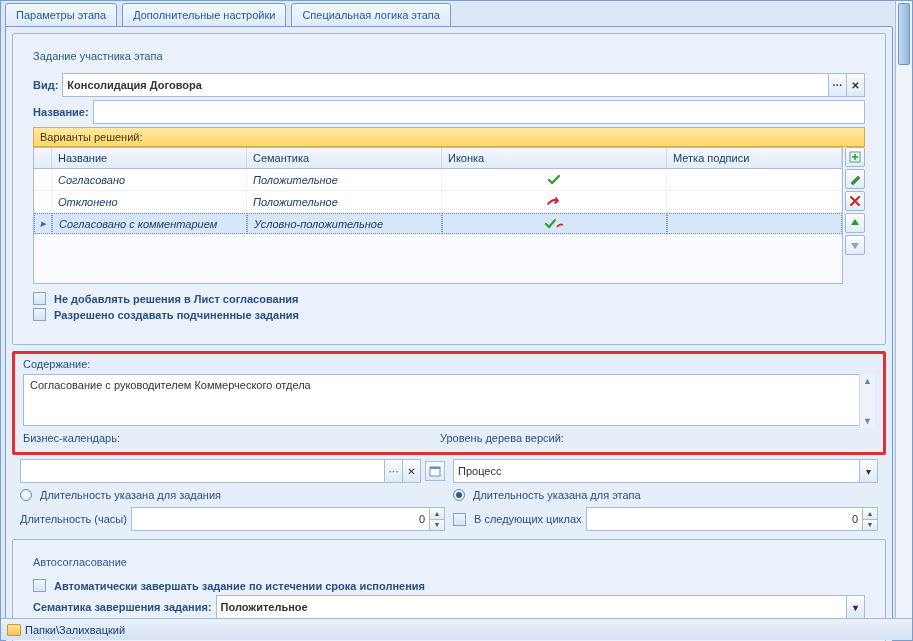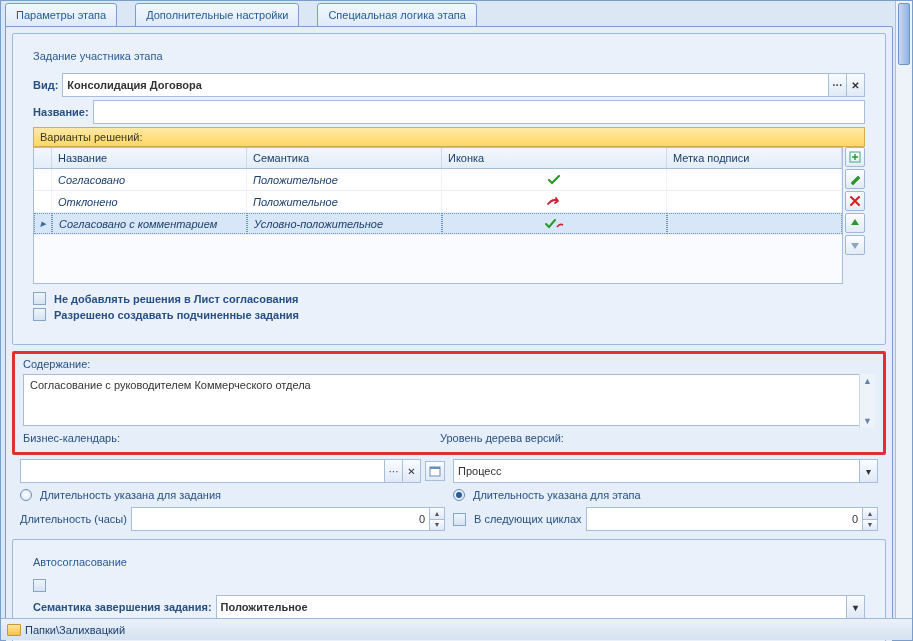--- a/index.html
+++ b/index.html
@@ -2,21 +2,21 @@
 <html><head>
 <meta charset="utf-8">
 <style>
   * { box-sizing: border-box; margin: 0; padding: 0; }
   body { font-family: Tahoma, Arial, sans-serif; font-size: 11px; color: #1a3e6b; background: #dce7f5; width: 913px; height: 641px; overflow: hidden; position: relative; }
   .outer { width: 913px; height: 641px; background: #dce7f5; position: relative; border: 1px solid #7a9ec9;}
   .scroll-area { position: absolute; right: 0; top: 0; bottom: 22px; width: 17px; background: #eef3fa; border-left: 1px solid #a9c0de; }
   .scroll-thumb { position:absolute; top:2px; left:2px; right:2px; height:62px; background: linear-gradient(to right,#c8d9ef,#8fb3dd); border:1px solid #6c94c6; border-radius:2px;}
   .main { position:absolute; left:4px; top:2px; right:19px; bottom:24px; }
   
-  .tabs { display:flex; gap:17px; margin-bottom:-1px; }
+  .tabs { display:flex; gap:4px; margin-bottom:-1px; }
   .tab { padding:5px 10px; border:1px solid #7a9ec9; background: linear-gradient(#f2f7fd,#dfebf8); color:#255a9a; border-top-left-radius:3px; border-top-right-radius:3px; margin-right:1px; cursor:pointer;}
   .tab.active { background:#fff; border-bottom:1px solid #fff; font-weight:normal; }
   
   .panel { border:1px solid #7a9ec9; background:#e6eff9; padding:6px; border-radius:2px; }
   .group { border:1px solid #a0b8d8; background:#eaf1fa; border-radius:2px; margin-bottom:6px; padding:12px;}
   .group-title { padding:4px 8px; color:#2b5a94; }
   .group-body { padding:4px 8px 8px 8px; }
   
   .row { display:flex; align-items:center; gap:4px; margin:3px 0;font-weight:bold;}
   .label { color:#274f82; white-space:nowrap; }
@@ -252,20 +252,21 @@
               </div>
             </div>
         </div>
       </div>
 
       <div class="group">
         <div class="group-title">Автосогласование</div>
         <div class="group-body">
           <div class="row">
             <span class="chk"></span>
+            <span class="label">Автоматически завершать задание по истечении срока исполнения</span>
           </div>
           <div class="row">
             <span class="label">Семантика завершения задания:</span>
             <div class="input-wrap">
                 <input value="Положительное" style="">
                 <div class="btn-small">▾</div>
               </div>
           </div>
         </div>
       </div>

